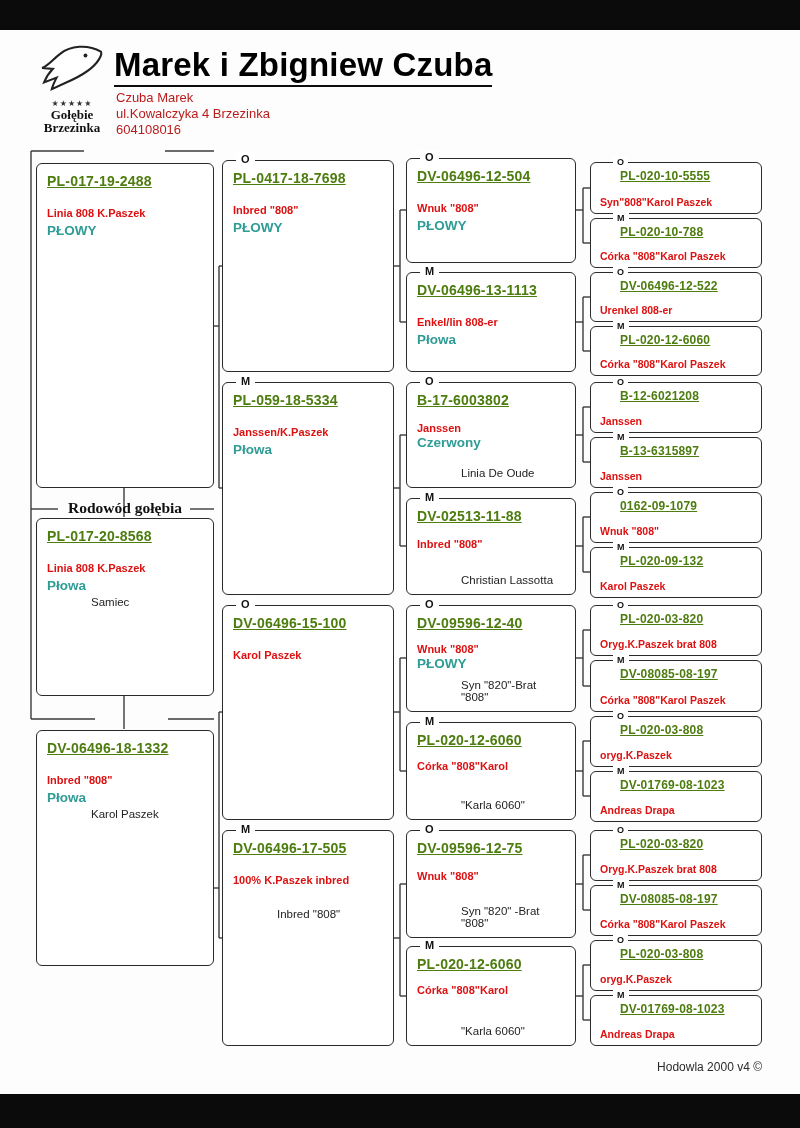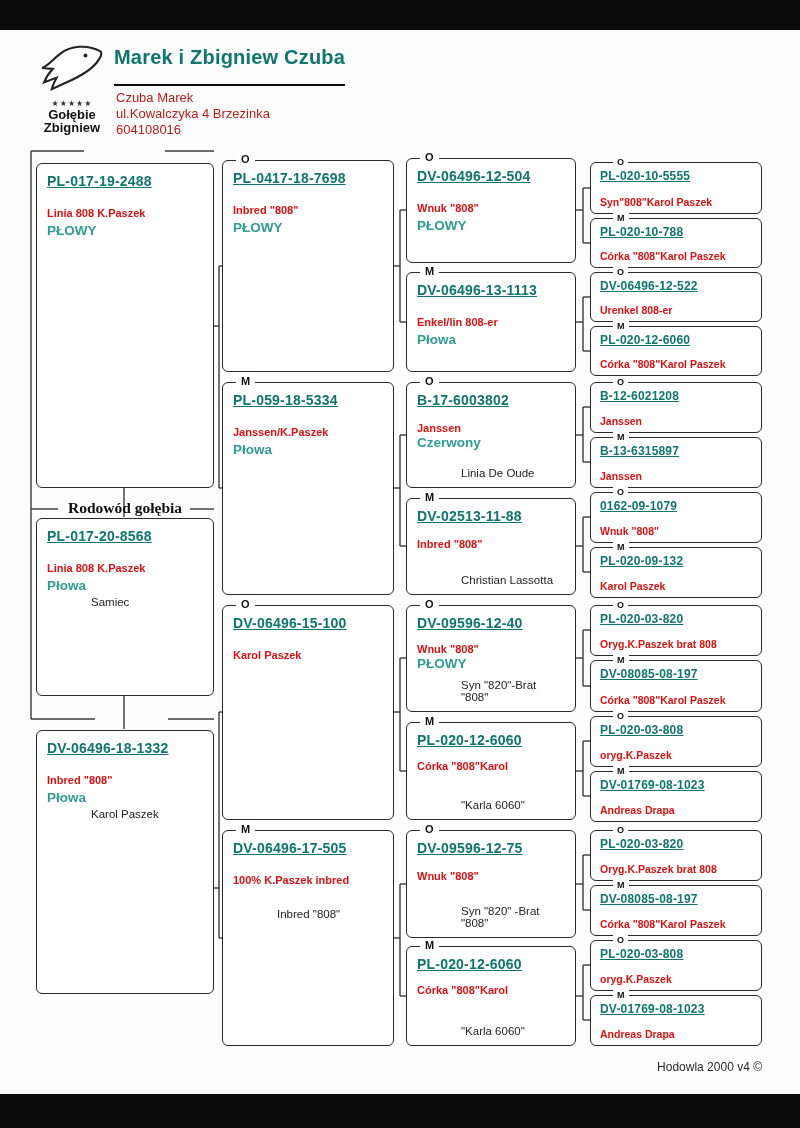--- a/index.html
+++ b/index.html
@@ -6,70 +6,70 @@
   html,body { width:800px; }
   body { font-family: "Liberation Sans", sans-serif; background:#ffffff; }
   .page { position:relative; width:800px; height:1128px; background:#fdfdfd; overflow:hidden; }
   .bar { position:absolute; left:0; width:100%; background:#0b0b0b; }
   .bar.top { top:0; height:30px; }
   .bar.bottom { top:1094px; height:34px; }
 
   
   .logo { position:absolute; left:34px; top:42px; width:76px; text-align:center; }
   .stars { font-size:8px; letter-spacing:1px; color:#333; margin-top:1px; }
-  .logoline { font-family:Liberation Sans, sans-serif; font-weight:bold; font-size:13px; color:#111; line-height:13px; }
-  .title { position:absolute; left:114px; top:46px; font-size:20px; font-weight:bold; color:#0f766e;
-           border-bottom:2.5px solid #0d0d0d; padding-bottom:15px; letter-spacing:.2px; }
+  .logoline { font-family:Liberation Serif, serif; font-weight:bold; font-size:13px; color:#111; line-height:13px; }
+  .title { position:absolute; left:114px; top:46px; font-size:33px; font-weight:bold; color:#000000;
+           border-bottom:2.5px solid #0d0d0d; padding-bottom:1px; letter-spacing:.2px; }
   .addr { position:absolute; left:116px; font-size:13px; color:#b91c1c; }
 
   
   .connectors { position:absolute; left:0; top:0; pointer-events:none; }
   .connectors line { stroke:#3a3a3a; stroke-width:1.4; }
 
   
   .bighead { position:absolute; left:36px; width:178px; text-align:center;
              font-family:"Liberation Serif", serif; font-weight:bold; font-size:21px; color:#101010; }
   .midhead { position:absolute; left:36px; width:178px; text-align:center;
              font-family:"Liberation Serif", serif; font-weight:bold; font-size:15.5px; color:#101010; }
 
   
   .box { position:absolute; background:#ffffff; border:1.6px solid #2a2a2a; border-radius:6px;
          padding:9px 10px 8px; display:flex; flex-direction:column; }
-  .ring { font-weight:bold; text-decoration:underline; font-size:14px; color:#0f766e; letter-spacing:.2px; }
+  .ring { font-weight:bold; text-decoration:underline; font-size:14px; color:#4d7c0f; letter-spacing:.2px; }
   .red  { margin-top:18px; font-weight:bold; font-size:11px; color:#dd1111; }
   .teal { margin-top:4px;  font-weight:bold; font-size:13.5px; color:#2f9c96; }
   .note { margin-top:3px; font-size:11.5px; color:#232323;padding-left:44px; }
   .note.bottom { margin-top:auto; }
   .note.sp { margin-top:22px; }
   .sex { position:absolute; top:-9px; left:13px; background:#fff; padding:0 5px;
          font-size:11px; font-weight:bold; color:#111; line-height:15px; }
 
   
   .g4 { padding:6px 9px 5px; }
-  .g4 .ring { font-size:12px; }
+  .g4 .ring { font-size:12px;margin-left:20px; }
   .g4 .red  { margin-top:auto; font-size:10.5px; }
   .g4 .sex  { font-size:9px; top:-7px; left:22px; line-height:12px; padding:0 4px; }
 
   .footer { position:absolute; right:38px; top:1060px; font-size:12px; color:#2a2a2a; }
 </style>
 </head>
 <body>
 
 <div class="page">
   <div class="bar top"></div>
   <div class="bar bottom"></div>
 
   <div class="logo">
     <svg width="72" height="52" viewBox="0 0 72 54">
       <path d="M66,10 C52,2 34,4 24,12 C16,18 12,24 5,27 L16,28 C12,32 9,37 7,42 L20,37 C18,41 16,45 15,49 L30,42 C44,36 58,28 64,18 C66,15 67,12 66,10 Z" fill="#ffffff" stroke="#222" stroke-width="2.2"></path>
       <circle cx="50" cy="14" r="2" fill="#222"></circle>
     </svg>
     <div class="stars">★★★★★</div>
     <div class="logoline">Gołębie</div>
-    <div class="logoline">Zbigniew</div>
+    <div class="logoline">Brzezinka</div>
   </div>
   <h1 class="title">Marek i Zbigniew Czuba</h1>
   <div class="addr" style="top:90px">Czuba Marek</div>
   <div class="addr" style="top:106px">ul.Kowalczyka 4  Brzezinka</div>
   <div class="addr" style="top:122px">604108016</div>
 
   <svg class="connectors" width="800" height="1128" viewBox="0 0 800 1128">
 
     <line x1="31" y1="151" x2="31" y2="719"></line>
     <line x1="31" y1="151" x2="84" y2="151"></line>
@@ -148,21 +148,21 @@
   </div>
 
   <div class="midhead" style="top:499px">Rodowód gołębia</div>
   <div class="box" style="left:36px;top:518px;width:178px;height:178px">
     <div class="ring">PL-017-20-8568</div>
     <div class="red">Linia 808 K.Paszek</div>
     <div class="teal">Płowa</div>
     <div class="note">Samiec</div>
   </div>
 
-  <div class="box" style="left:36px;top:730px;width:178px;height:264px">
+  <div class="box" style="left:36px;top:730px;width:178px;height:236px">
     <div class="ring">DV-06496-18-1332</div>
     <div class="red">Inbred "808"</div>
     <div class="teal">Płowa</div>
     <div class="note">Karol Paszek</div>
   </div>
 
   <div class="box" style="left:222px;top:160px;width:172px;height:212px">
     <div class="sex">O</div>
     <div class="ring">PL-0417-18-7698</div>
     <div class="red">Inbred "808"</div>

